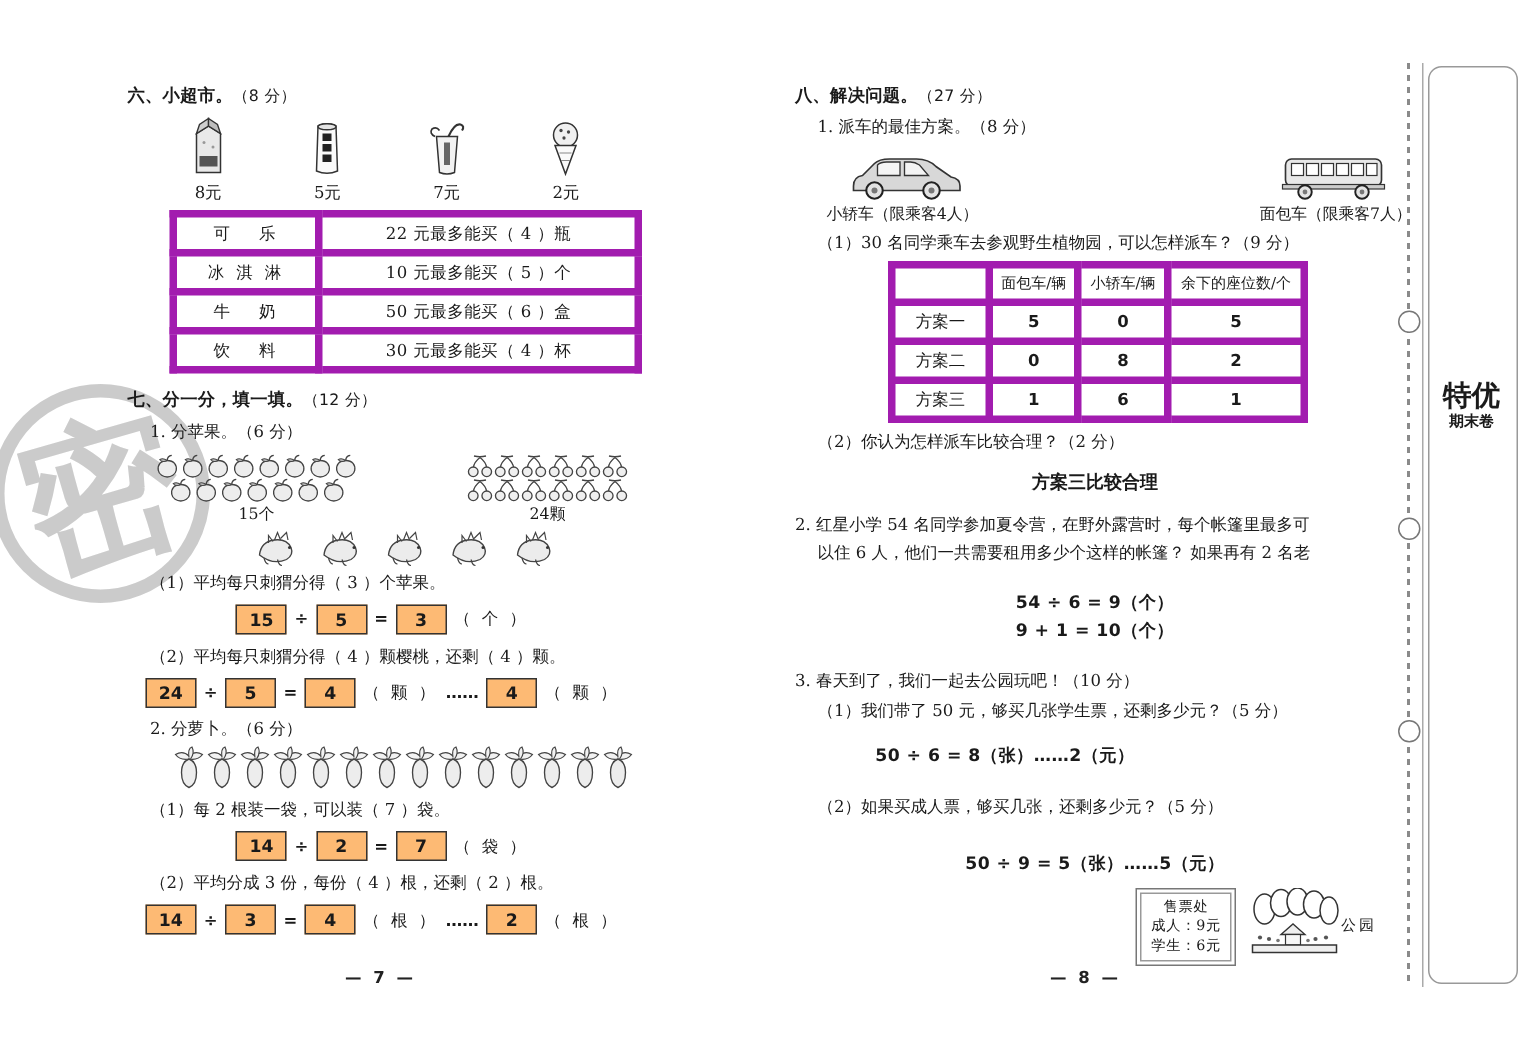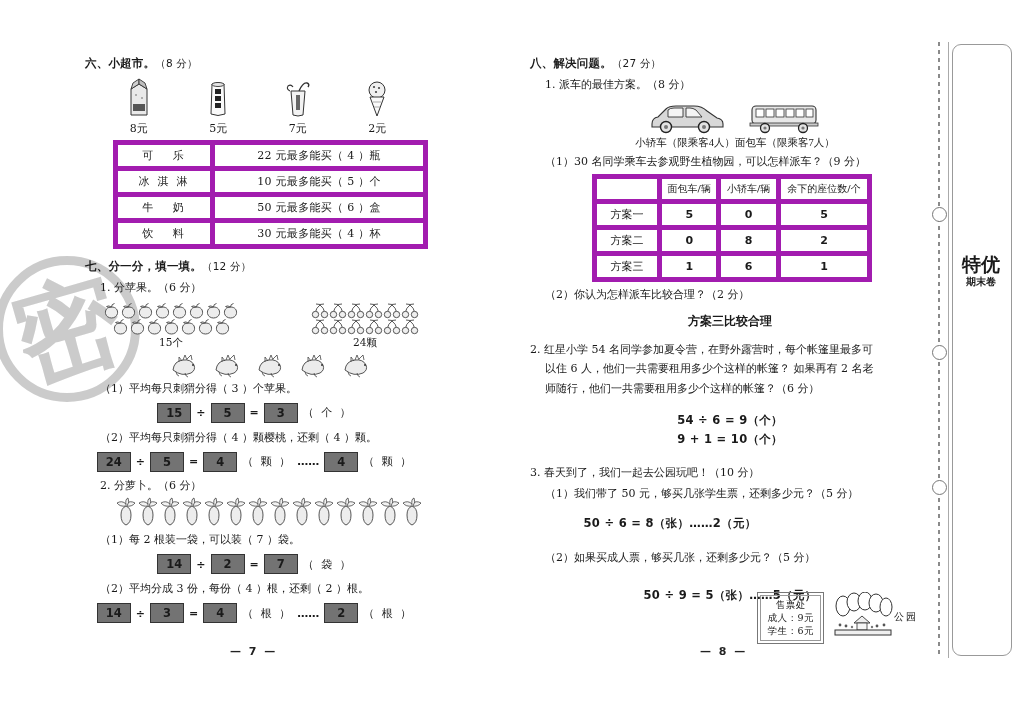--- a/index.html
+++ b/index.html
@@ -58,21 +58,21 @@
   .tbl-plan td.hd{font-size:10px;}
   .tbl-plan td.lbl{width:52px;}
   .tbl-plan td.num{font-family:"DejaVu Sans","Liberation Sans",sans-serif;font-weight:700;font-size:11px;}
 
   
   .eqrow{display:flex;align-items:center;justify-content:center;gap:5px;margin:6px 0 6px 0;}
   .bx{
     border:1.2px solid #333;min-width:26px;height:18px;
     display:inline-flex;align-items:center;justify-content:center;
     font-family:"DejaVu Sans","Liberation Sans",sans-serif;
-    font-weight:700;font-size:11.5px;padding:0 3px;background:#737373;
+    font-weight:700;font-size:11.5px;padding:0 3px;background:#fdba74;
   }
   .op{font-family:"DejaVu Sans","Liberation Sans",sans-serif;font-size:11px;font-weight:700;}
   .unit{font-size:11px;letter-spacing:2px;}
 
   
   .plain-eq{
     text-align:center;font-family:"DejaVu Sans","Liberation Sans",sans-serif;
     font-weight:700;font-size:11.5px;margin:4px 0;letter-spacing:.3px;
   }
   .bold-answer{
@@ -89,21 +89,21 @@
 
   
   .fruitwrap{display:flex;justify-content:space-between;margin:6px 0 0 18px;width:316px;}
   .grp{display:flex;flex-direction:column;align-items:center;}
   .rowi{display:flex;}
   .cap{font-size:10.5px;margin-top:1px;}
   .hogs{display:flex;justify-content:center;gap:13px;margin:4px 0 2px 30px;}
   .carrots{display:flex;margin:3px 0 4px 30px;}
 
   
-  .vehicles{display:flex;justify-content:center;margin:6px 0 0 10px;width:390px;font-family:Liberation Serif, serif;}
+  .vehicles{display:flex;justify-content:space-between;margin:6px 0 0 21px;width:390px;}
   .veh{display:flex;flex-direction:column;align-items:center;}
   .veh .vlab{font-size:10.5px;margin-top:2px;}
 
   
   .parkwrap{position:absolute;right:12px;top:536px;display:flex;align-items:flex-start;gap:8px;}
   .board{border:1.4px solid #777;padding:2px;}
   .board-in{border:1px solid #999;padding:3px 6px;}
   .board-in div{font-size:9.5px;line-height:1.35;text-align:center;letter-spacing:.5px;}
   .parkimg{display:flex;flex-direction:row;align-items:center;}
   .parkimg .plab{font-size:10px;letter-spacing:2px;margin-top:1px;}
@@ -658,21 +658,20 @@
         <td class="num">1</td>
       </tr>
     </tbody>
   </table>
 
   <div class="sub indent1" style="margin-top:4px;">（2）你认为怎样派车比较合理？（2 分）</div>
   <div class="bold-answer">方案三比较合理</div>
 
   <div class="qline" style="margin-top:12px;margin-left:0;">2. 红星小学 54 名同学参加夏令营，在野外露营时，每个帐篷里最多可</div>
   <div class="qline indent1" style="margin-left:15px;">以住 6 人，他们一共需要租用多少个这样的帐篷？ 如果再有 2 名老</div>
-  <div class="qline indent1" style="margin-left:15px;">师随行，他们一共需要租用多少个这样的帐篷？（6 分）</div>
   <div class="plain-eq" style="margin-top:16px;">54 ÷ 6 = 9（个）</div>
   <div class="plain-eq">9 + 1 = 10（个）</div>
 
   <div class="qline" style="margin-top:18px;margin-left:0;">3. 春天到了，我们一起去公园玩吧！（10 分）</div>
   <div class="sub indent1" style="margin-left:15px;">（1）我们带了 50 元，够买几张学生票，还剩多少元？（5 分）</div>
   <div class="plain-eq" style="margin-top:14px;margin-right:120px;text-align:center;">50 ÷ 6 = 8（张）……2（元）</div>
   <div class="sub indent1" style="margin-left:15px;margin-top:18px;">（2）如果买成人票，够买几张，还剩多少元？（5 分）</div>
   <div class="plain-eq" style="margin-top:22px;">50 ÷ 9 = 5（张）……5（元）</div>
 
   <div class="parkwrap">

